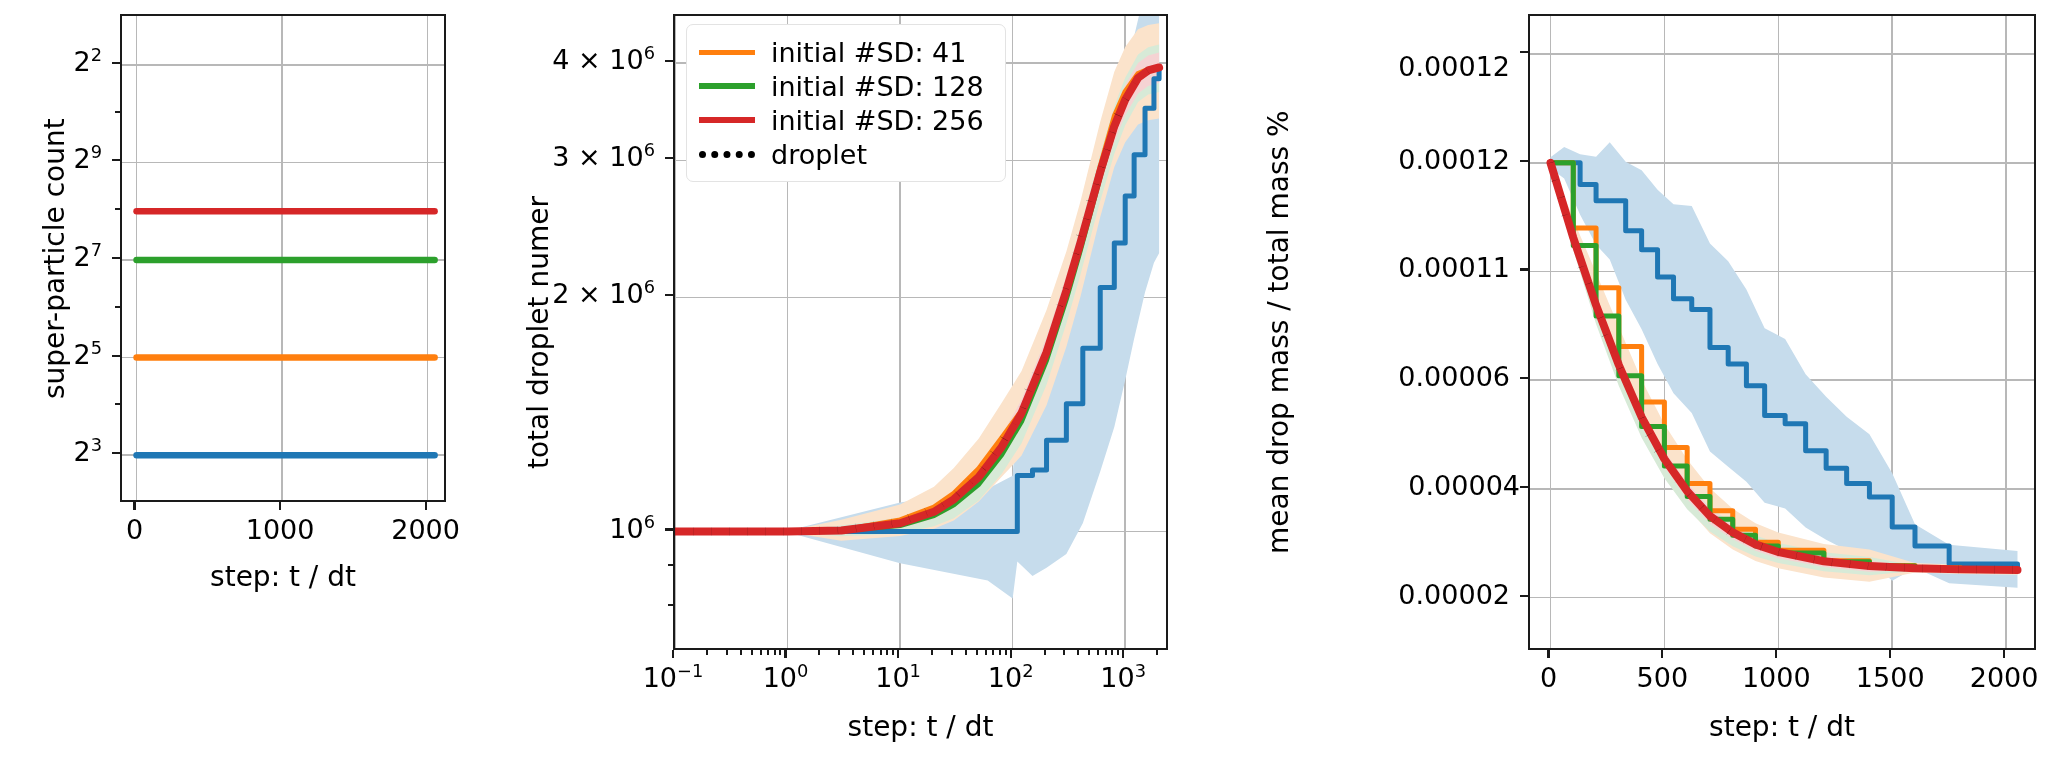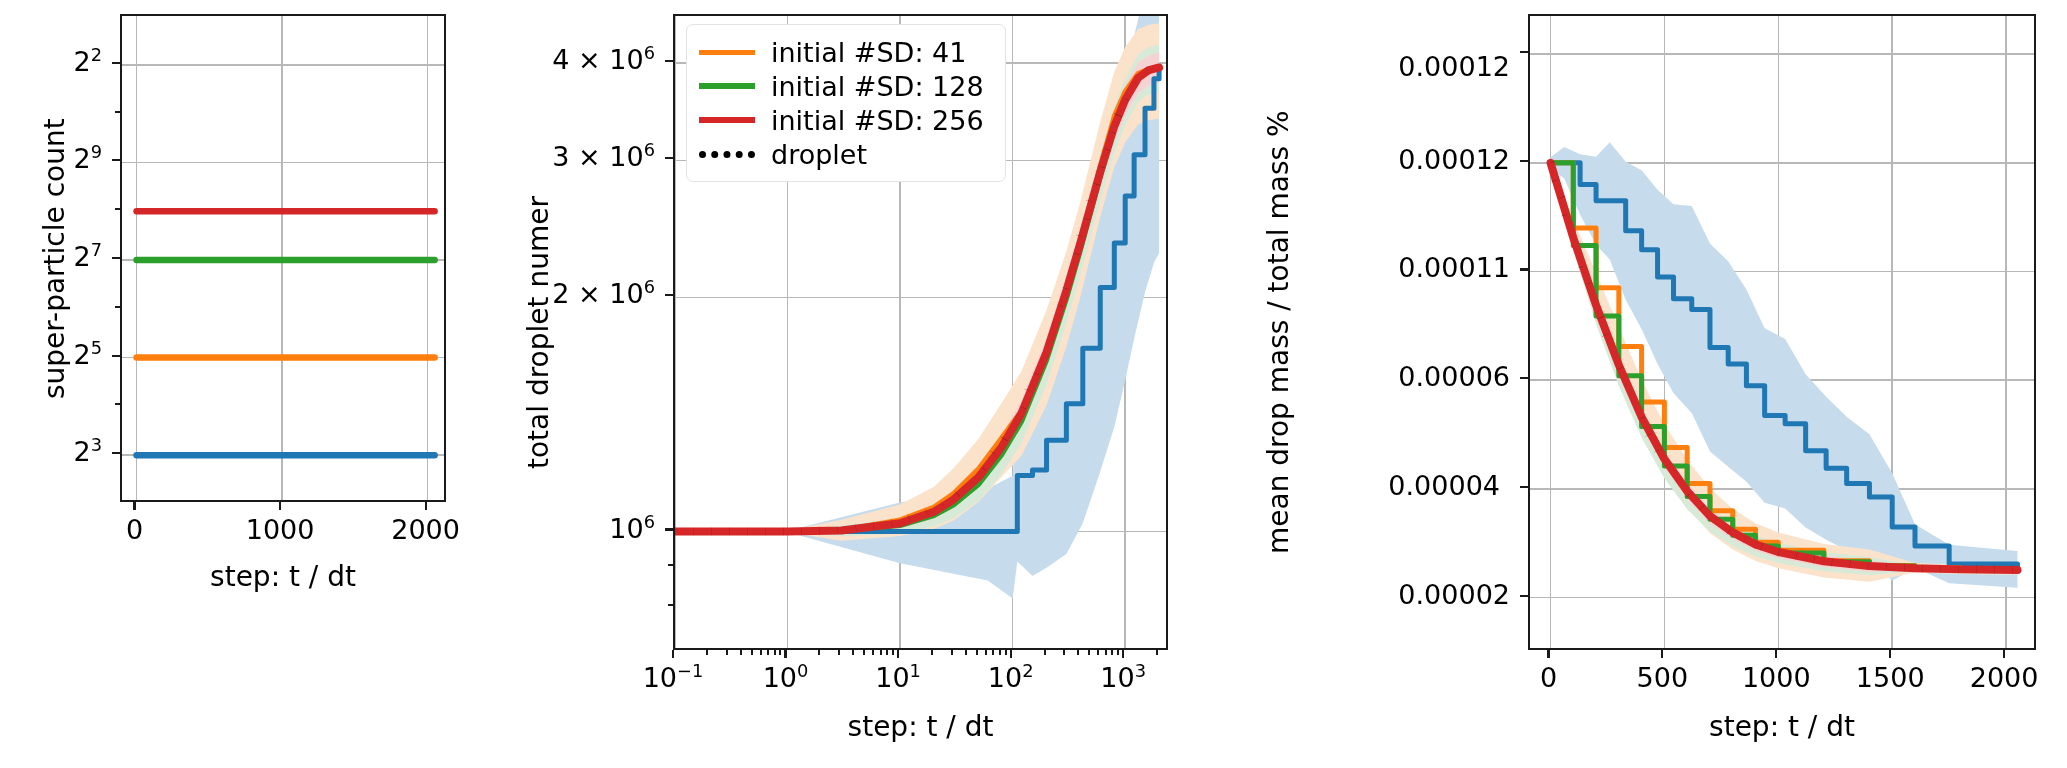--- a/index.html
+++ b/index.html
@@ -226,21 +226,21 @@
         <div class="xtick-label" style="left:342.4035874439462px;top:664px;width:160px;">500</div>
         <div class="tickmark x" style="left:535.204932735426px;top:650px;"></div>
         <div class="xtick-label" style="left:456.30493273542606px;top:664px;width:160px;">1000</div>
         <div class="tickmark x" style="left:649.1062780269058px;top:650px;"></div>
         <div class="xtick-label" style="left:570.2062780269058px;top:664px;width:160px;">1500</div>
         <div class="tickmark x" style="left:763.0076233183856px;top:650px;"></div>
         <div class="xtick-label" style="left:684.1076233183857px;top:664px;width:160px;">2000</div>
         <div class="tickmark y" style="left:280px;top:594.5410256410256px;"></div>
         <div class="ytick-label" style="left:30px;top:580.6410256410256px;width:240px;">0.00002</div>
         <div class="tickmark y" style="left:280px;top:485.8230769230769px;"></div>
-        <div class="ytick-label" style="left:20px;top:471.9230769230769px;width:240px;">0.00004</div>
+        <div class="ytick-label" style="left:40px;top:471.9230769230769px;width:240px;">0.00004</div>
         <div class="tickmark y" style="left:280px;top:377.10512820512815px;"></div>
         <div class="ytick-label" style="left:30px;top:363.2051282051282px;width:240px;">0.00006</div>
         <div class="tickmark y" style="left:280px;top:268.3871794871794px;"></div>
         <div class="ytick-label" style="left:30px;top:254.48717948717945px;width:240px;">0.00011</div>
         <div class="tickmark y" style="left:280px;top:159.66923076923072px;"></div>
         <div class="ytick-label" style="left:30px;top:145.76923076923072px;width:240px;">0.00012</div>
         <div class="tickmark y" style="left:280px;top:50.951282051281986px;"></div>
         <div class="ytick-label" style="left:30px;top:37.05128205128199px;width:240px;margin-top:16px;">0.00012</div>
       </div>
     <div class="axis-title-x" style="left:288px;top:710px;width:508px;">step: t / dt</div>

